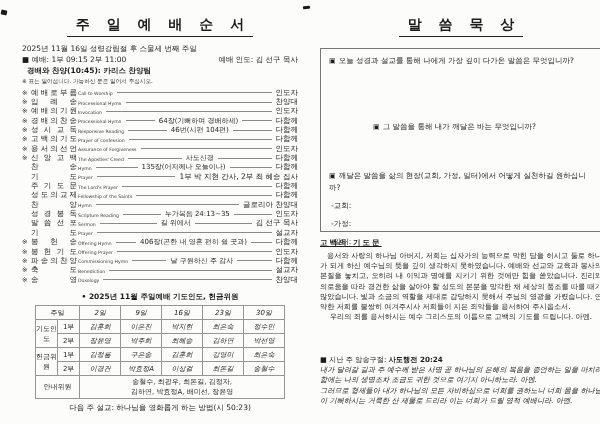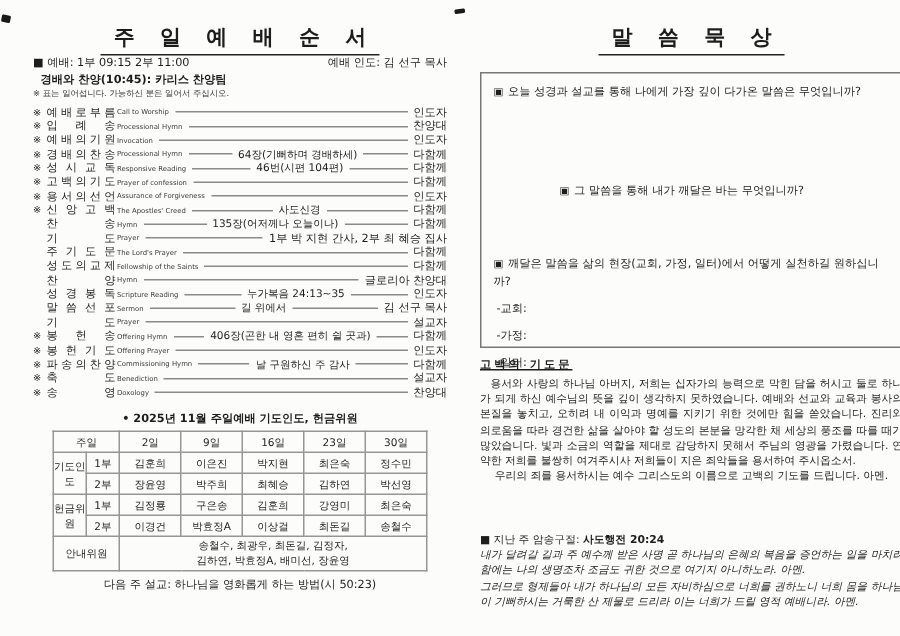--- a/index.html
+++ b/index.html
@@ -36,21 +36,21 @@
   .ld{flex:1 1 auto;border-top:1px solid #8a8a8a;height:0;margin:0 2px;min-width:6px;}
   .ct{flex:0 0 auto;font-size:7px;padding:0 2px;}
   .rt{flex:0 0 auto;font-size:7.5px;text-align:right;padding-left:2px;}
 
   .tbl-title{text-align:center;font-size:7.5px;font-weight:bold;margin-top:8px;}
   table.duty{width:250px;margin:3px auto 0;border-collapse:collapse;table-layout:fixed;}
   table.duty th,table.duty td{
     border:1px solid #969696;font-size:7px;font-weight:normal;
     text-align:center;padding:1px 0;height:11px;line-height:10px;
   }
-  .gcol{width:40px;}.bcol{width:24px;}.ncol{width:37px;}
+  .gcol{width:40px;}.bcol{width:24px;}.ncol{width:37px;font-style:italic;}
   .usher td{height:22px;}
   .next-week{text-align:center;font-size:7.5px;margin-top:4px;}
 
   .med-box{
     border:1px solid #777;margin-top:12px;height:184px;box-sizing:border-box;
     padding:6px 8px;font-size:7.5px;
   }
   .q{line-height:11px;}
   .q2{margin-top:54px;padding-left:44px;}
   .q3{margin-top:37px;}
@@ -70,20 +70,21 @@
 <body>
 
 <div class="sheet">
   <div class="artifact a1"></div>
   <div class="artifact a2"></div>
 
   <div class="col left">
     <div class="title-wrap">
       <span class="main-title">주 일 예 배 순 서</span>
     </div>
+    <div class="info date">2025년  11월 16일 성령강림절 후 스물세 번째 주일</div>
     <div class="info-row">
       <span>■ 예배:  1부 09:15   2부 11:00</span>
       <span>예배 인도:  김 선구 목사</span>
     </div>
     <div class="info praise">경배와 찬양(10:45):  카리스 찬양팀</div>
     <div class="note">※ 표는 일어섭니다. 가능하신 분은 일어서 주십시오.</div>
     <div class="order">
         <div class="order-row">
           <span class="mk">※</span>
           <span class="nm">

